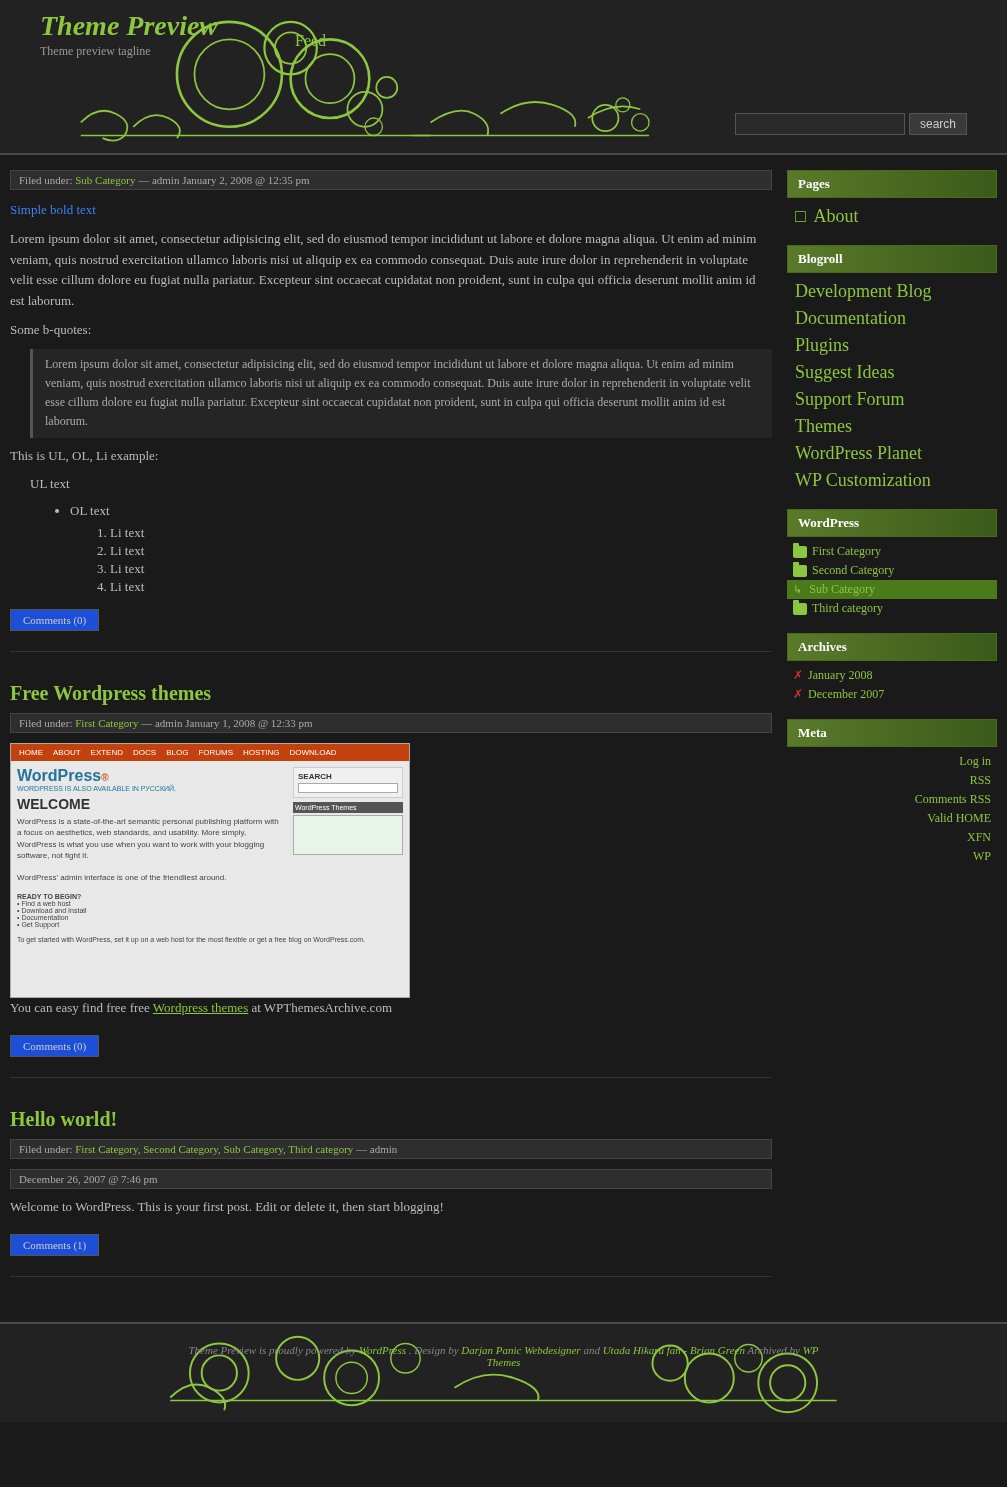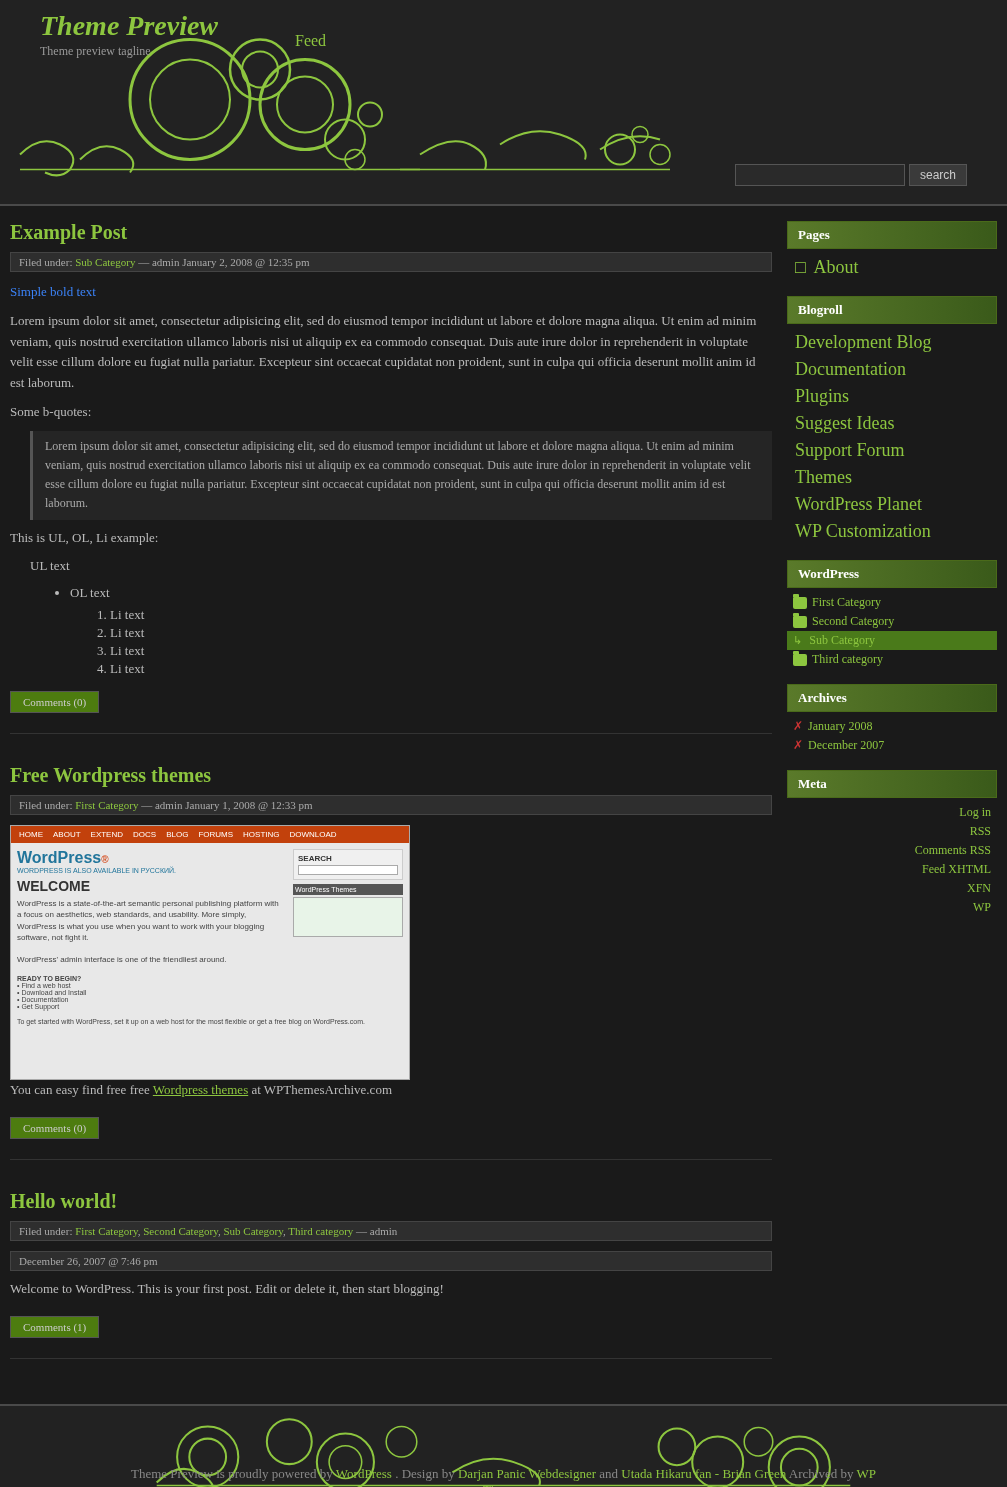--- a/index.html
+++ b/index.html
@@ -8,21 +8,21 @@
       color: #ccc;
       font-family: Georgia, serif;
       font-size: 13px;
       min-width: 1007px;
     }
 
     
     #header {
       position: relative;
       background-color: #222;
-      height: 206px;
+      height: 155px;
       overflow: hidden;
       border-bottom: 2px solid #4a4a4a;
     }
     #header-title {
       position: absolute;
       top: 10px;
       left: 40px;
     }
     #header-title h1 {
       color: #8dc63f;
@@ -124,21 +124,21 @@
       font-size: 12px;
       line-height: 1.6;
     }
     .post-content ul, .post-content ol {
       margin: 6px 0 6px 40px;
       color: #bbb;
     }
     .post-content li { margin-bottom: 2px; }
     .comments-btn {
       display: inline-block;
-      background: #4d7c0f;
+      background: #1d4ed8;
       border: 1px solid #555;
       color: #ccc;
       padding: 4px 12px;
       font-size: 11px;
       cursor: pointer;
       margin-top: 8px;
       text-decoration: none;
     }
 
     
@@ -244,25 +244,25 @@
     #footer {
       background: #222;
       border-top: 2px solid #4a4a4a;
       padding: 20px 10px 10px;
       text-align: center;
       position: relative;
       overflow: hidden;
       min-height: 100px;
     }
     #footer p {
-      font-size: 13px;
+      font-size: 11px;
       color: #888;
       position: relative;
       z-index: 2;
-      margin-top: 40px;
+      font-style: italic;
     }
     #footer a { color: #8dc63f; text-decoration: none; }
     #footer-deco {
       position: absolute;
       top: 0; left: 0;
       width: 100%; height: 100%;
       pointer-events: none;
     }
   </style>
 </head>
@@ -306,21 +306,20 @@
     <input type="text" placeholder="" style="">
     <button>search</button>
   </div>
 </div>
 
 <div id="wrapper">
 
   <div id="main">
 
     <div class="post">
-      <h2><a href="#" style="color:#8dc63f;text-decoration:none;">Example Post</a></h2>
       <div class="post-meta">
         Filed under: <a href="#">Sub Category</a> — admin January 2, 2008 @ 12:35 pm
       </div>
       <div class="post-content">
         <p><strong>Simple bold text</strong></p>
         <p>Lorem ipsum dolor sit amet, consectetur adipisicing elit, sed do eiusmod tempor incididunt ut labore et dolore magna aliqua. Ut enim ad minim veniam, quis nostrud exercitation ullamco laboris nisi ut aliquip ex ea commodo consequat. Duis aute irure dolor in reprehenderit in voluptate velit esse cillum dolore eu fugiat nulla pariatur. Excepteur sint occaecat cupidatat non proident, sunt in culpa qui officia deserunt mollit anim id est laborum.</p>
         <p>Some b-quotes:</p>
         <blockquote>Lorem ipsum dolor sit amet, consectetur adipisicing elit, sed do eiusmod tempor incididunt ut labore et dolore magna aliqua. Ut enim ad minim veniam, quis nostrud exercitation ullamco laboris nisi ut aliquip ex ea commodo consequat. Duis aute irure dolor in reprehenderit in voluptate velit esse cillum dolore eu fugiat nulla pariatur. Excepteur sint occaecat cupidatat non proident, sunt in culpa qui officia deserunt mollit anim id est laborum.</blockquote>
         <p>This is UL, OL, Li example:</p>
         <div style="margin-left:20px;">
@@ -471,21 +470,21 @@
         <a href="#">December 2007</a>
       </div>
     </div>
 
     <div class="sidebar-widget">
       <div class="widget-title">Meta</div>
       <div class="meta-list">
         <a href="#">Log in</a>
         <a href="#">RSS</a>
         <a href="#">Comments RSS</a>
-        <a href="#">Feed XHTML</a>
+        <a href="#">Valid HOME</a>
         <a href="#">XFN</a>
         <a href="#">WP</a>
       </div>
     </div>
 
   </div>
 
 </div>
 
 <div id="footer">

